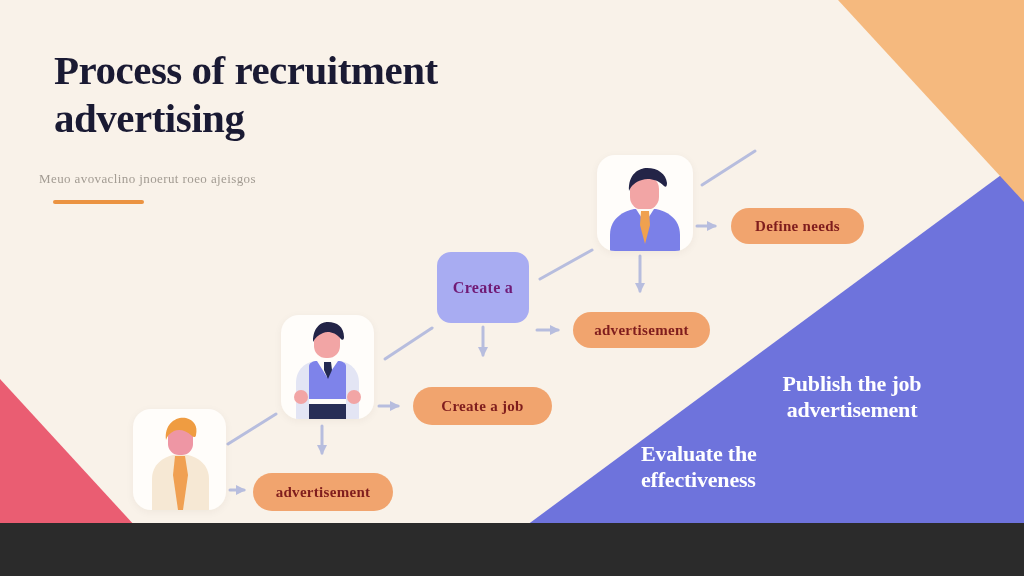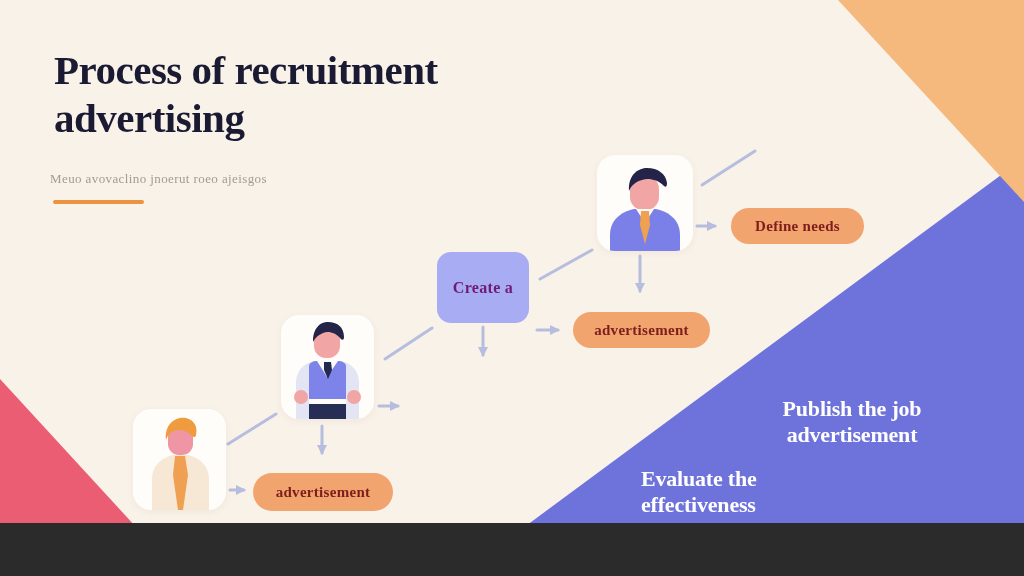--- a/index.html
+++ b/index.html
@@ -9,42 +9,42 @@
     font-family:Liberation Serif, serif;
   }
   #bg-shapes{position:absolute;left:0;top:0;width:1024px;height:576px;z-index:0;}
   .abs{position:absolute;box-sizing:border-box;}
   .title{
     left:54px;top:46px;width:560px;
     font-size:41px;line-height:48px;font-weight:700;
     letter-spacing:-0.5px;color:#1a1a33;white-space:pre-line;z-index:2;
   }
   .subtitle{
-    left:50px;top:171px;width:320px;
+    left:39px;top:171px;width:320px;
     font-size:13px;color:#a29b92;letter-spacing:0.4px;z-index:2;
   }
   .underline{left:53px;top:200px;width:91px;height:4px;background:#eb9341;border-radius:2px;z-index:2;}
   .avatar-card{
     background:#fffdfa;border-radius:18px;overflow:hidden;z-index:2;
     box-shadow:0 2px 8px rgba(60,40,20,0.05);
   }
   .avatar-card svg{display:block;width:100%;height:100%;}
   .pill{
     background:#f1a46e;border-radius:999px;color:#7f1d1d;
     display:flex;align-items:center;justify-content:center;
     font-size:15px;font-weight:700;letter-spacing:0.3px;z-index:2;
   }
   .node{
     background:#a8acf2;border-radius:14px;color:#701a75;
     display:flex;align-items:center;justify-content:center;
     font-size:16px;font-weight:700;letter-spacing:0.3px;z-index:2;
   }
   .stage-label{
     color:#fff;font-weight:700;font-size:22px;line-height:26px;
-    letter-spacing:-0.2px;white-space:pre-line;z-index:2;margin-top:25px;
+    letter-spacing:-0.2px;white-space:pre-line;z-index:2;
   }
   .stage-publish{left:732px;top:371px;width:240px;text-align:center;}
   .stage-evaluate{left:641px;top:441px;width:240px;text-align:left;}
 </style>
 </head>
 <body>
 
 <div id="canvas">
 
   <svg id="bg-shapes" viewBox="0 0 1024 576" xmlns="http://www.w3.org/2000/svg">
@@ -112,20 +112,21 @@
       <polygon points="42,47 52,47 55,66 50,101 45,101 40,66" fill="#f0a052"></polygon>
       <rect x="35" y="17" width="25" height="29" rx="11" fill="#ee96a4"></rect>
       <path d="M33,31 C31,14 44,7 53,9 C61,11 65,17 63,26 C63,28 61,29 59,27 C53,21 46,20 41,22 C37,24 34,27 33,31 Z" fill="#ef9c41"></path>
     </svg>
   </div>
 
   <div class="abs node" style="left:437px;top:252px;width:92px;height:71px;">Create a</div>
 
   <div class="abs pill" style="left:731px;top:208px;width:133px;height:36px;">Define needs</div>
   <div class="abs pill" style="left:573px;top:312px;width:137px;height:36px;">advertisement</div>
+  <div class="abs pill" style="left:413px;top:387px;width:139px;height:38px;">Create a job</div>
   <div class="abs pill" style="left:253px;top:473px;width:140px;height:38px;">advertisement</div>
 
   <div class="abs stage-label stage-publish">Publish the job
 advertisement</div>
   <div class="abs stage-label stage-evaluate">Evaluate the
 effectiveness</div>
 
 </div>
 
 </body></html>

